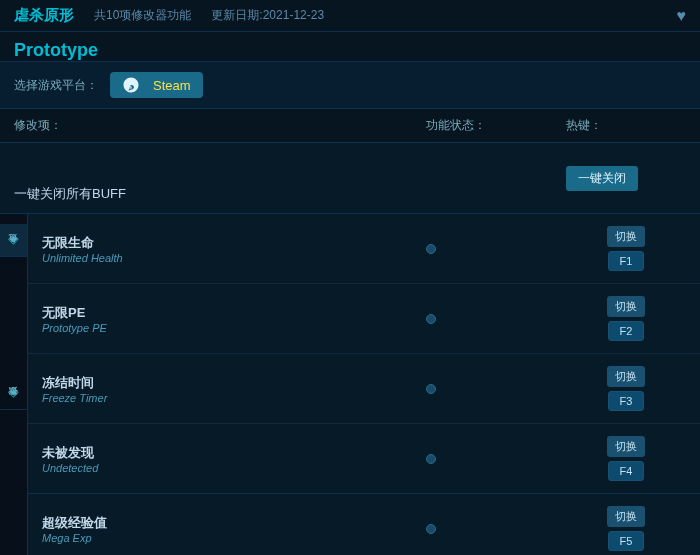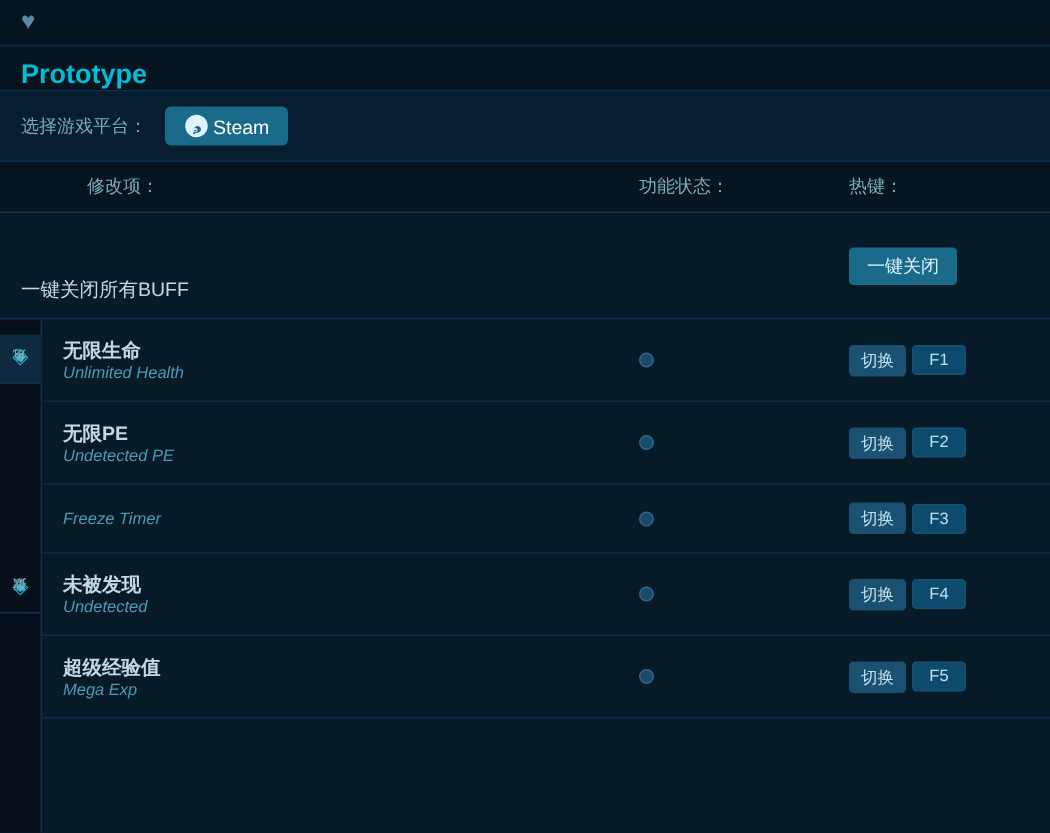--- a/index.html
+++ b/index.html
@@ -65,40 +65,40 @@
       color: #7aaabb;
       font-size: 12px;
     }
     .steam-btn {
       background-color: #1a6b8a;
       border: none;
       border-radius: 4px;
       padding: 4px 12px;
       display: flex;
       align-items: center;
-      gap: 2px;
+      gap: 13px;
       cursor: pointer;
-      color: #ffffff;
+      color: #fde047;
       font-size: 13px;
     }
     .steam-icon {
       width: 18px;
       height: 18px;
       fill: #e0f0ff;
     }
 
     
     .col-headers {
       display: flex;
       align-items: center;
       padding: 8px 14px;
       background-color: #071520;
       border-bottom: 1px solid #0d3050;
     }
-    .col-mod { flex: 1; color: #7aaabb; font-size: 12px; margin-left: 44px; }
+    .col-mod { flex: 1; color: #7aaabb; font-size: 12px; }
     .col-status { width: 140px; color: #7aaabb; font-size: 12px; }
     .col-hotkey { width: 120px; color: #7aaabb; font-size: 12px; }
 
     
     .oneclick-row {
       display: flex;
       align-items: center;
       padding: 10px 14px;
       background-color: #071a28;
       border-bottom: 1px solid #0d3050;
@@ -189,20 +189,21 @@
       height: 10px;
       border-radius: 50%;
       background-color: #1a4a6a;
       border: 1px solid #2a6a8a;
     }
     .mod-hotkey-area {
       width: 120px;
       display: flex;
       align-items: center;
       gap: 4px;
+      flex-direction: column;
     }
     .toggle-btn {
       background-color: #1a5070;
       border: none;
       border-radius: 3px;
       color: #c0e0f0;
       font-size: 11px;
       padding: 3px 8px;
       cursor: pointer;
     }
@@ -216,20 +217,25 @@
       min-width: 36px;
       text-align: center;
     }
   </style>
 </head>
 <body>
 
 <div>
 
   <div class="top-bar">
+    <div class="top-bar-left">
+      <span class="game-title-cn">虐杀原形</span>
+      <span class="top-bar-meta">共10项修改器功能</span>
+      <span class="top-bar-meta">更新日期:2021-12-23</span>
+    </div>
     <span class="top-bar-heart">♥</span>
   </div>
 
   <div class="game-subtitle">
     <span class="game-subtitle-text">Prototype</span>
   </div>
 
   <div class="platform-row">
     <span class="platform-label">选择游戏平台：</span>
     <button class="steam-btn">
@@ -283,33 +289,34 @@
           </div>
           <div class="mod-hotkey-area">
             <button class="toggle-btn">切换</button>
             <span class="hotkey-badge">F1</span>
           </div>
         </div>
 
         <div class="mod-row">
           <div class="mod-names">
             <div class="mod-name-cn">无限PE</div>
-            <div class="mod-name-en">Undetected PE</div>
+            <div class="mod-name-en">Prototype PE</div>
           </div>
           <div class="mod-toggle-area">
             <div class="toggle-dot"></div>
           </div>
           <div class="mod-hotkey-area">
             <button class="toggle-btn">切换</button>
             <span class="hotkey-badge">F2</span>
           </div>
         </div>
 
         <div class="mod-row">
           <div class="mod-names">
+            <div class="mod-name-cn">冻结时间</div>
             <div class="mod-name-en">Freeze Timer</div>
           </div>
           <div class="mod-toggle-area">
             <div class="toggle-dot"></div>
           </div>
           <div class="mod-hotkey-area">
             <button class="toggle-btn">切换</button>
             <span class="hotkey-badge">F3</span>
           </div>
         </div>

